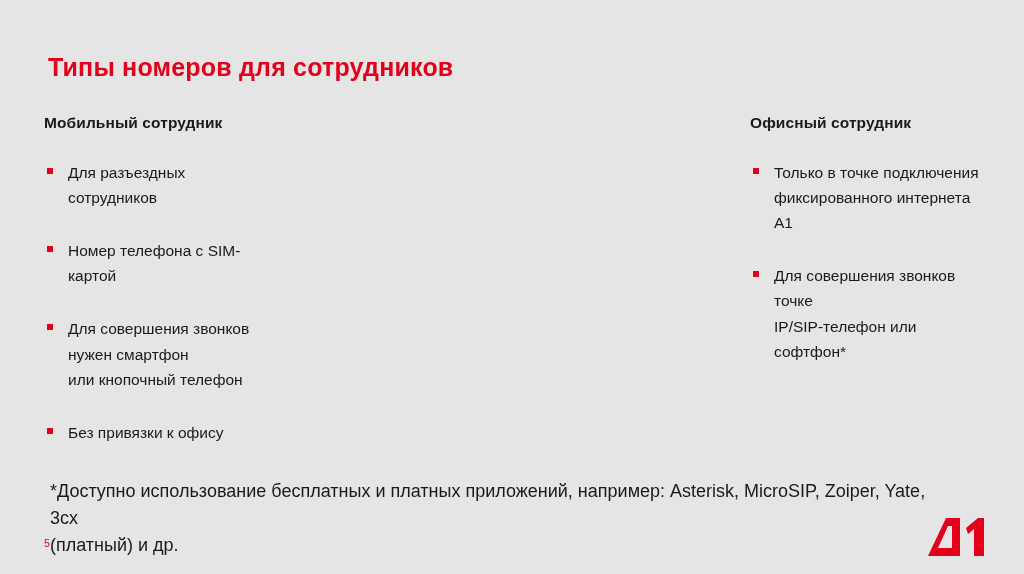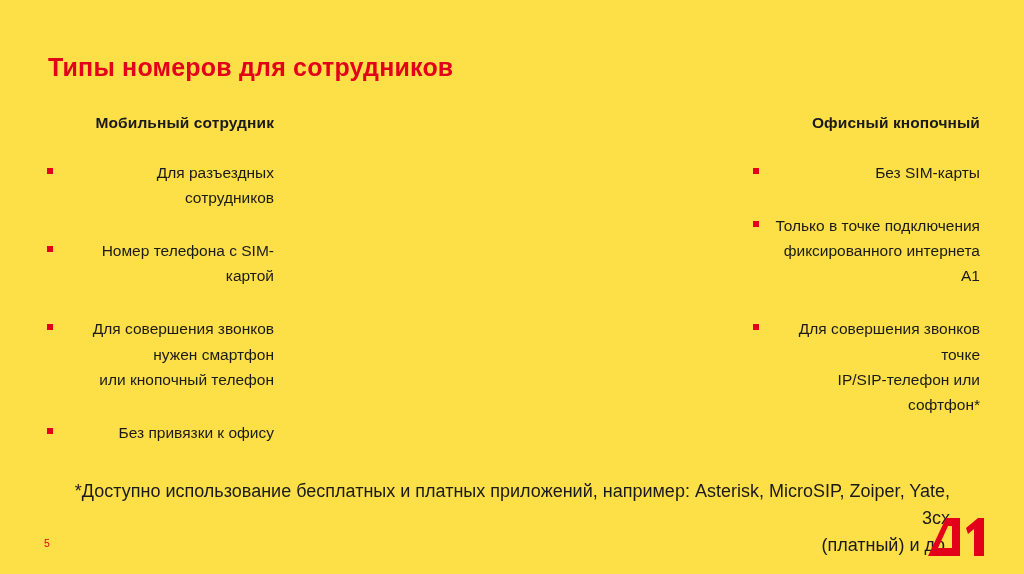--- a/index.html
+++ b/index.html
@@ -12,22 +12,21 @@
     background: #ffffff;
     font-family: "Liberation Sans", sans-serif;
     color: #1a1a1a;
     overflow: hidden;
     position: relative;
   }
 
   .slide {
     position: absolute;
     inset: 0;
-    background: #fde047;
-    text-align: right;
+    background: #e5e5e5;
   }
 
   .slide-title {
     position: absolute;
     left: 48px;
     top: 36px;
     font-size: 25px;
     font-weight: bold;
     color: #e2001a;
     letter-spacing: 0.2px;
@@ -145,25 +144,24 @@
 или кнопочный телефон</span>
         </li>
         <li>
           <span class="marker"></span>
           <span class="text">Без привязки к офису</span>
         </li>
       </ul>
     </div>
 
     <div class="col right">
-      <div class="col-heading">Офисный кнопочный</div>
+      <div class="col-heading">Офисный сотрудник</div>
       <ul class="bullets">
         <li>
           <span class="marker"></span>
-          <span class="text">Без SIM-карты</span>
         </li>
         <li>
           <span class="marker"></span>
           <span class="text">Только в точке подключения
 фиксированного интернета А1</span>
         </li>
         <li>
           <span class="marker"></span>
           <span class="text">Для совершения звонков точке
 IP/SIP-телефон или софтфон*</span>

